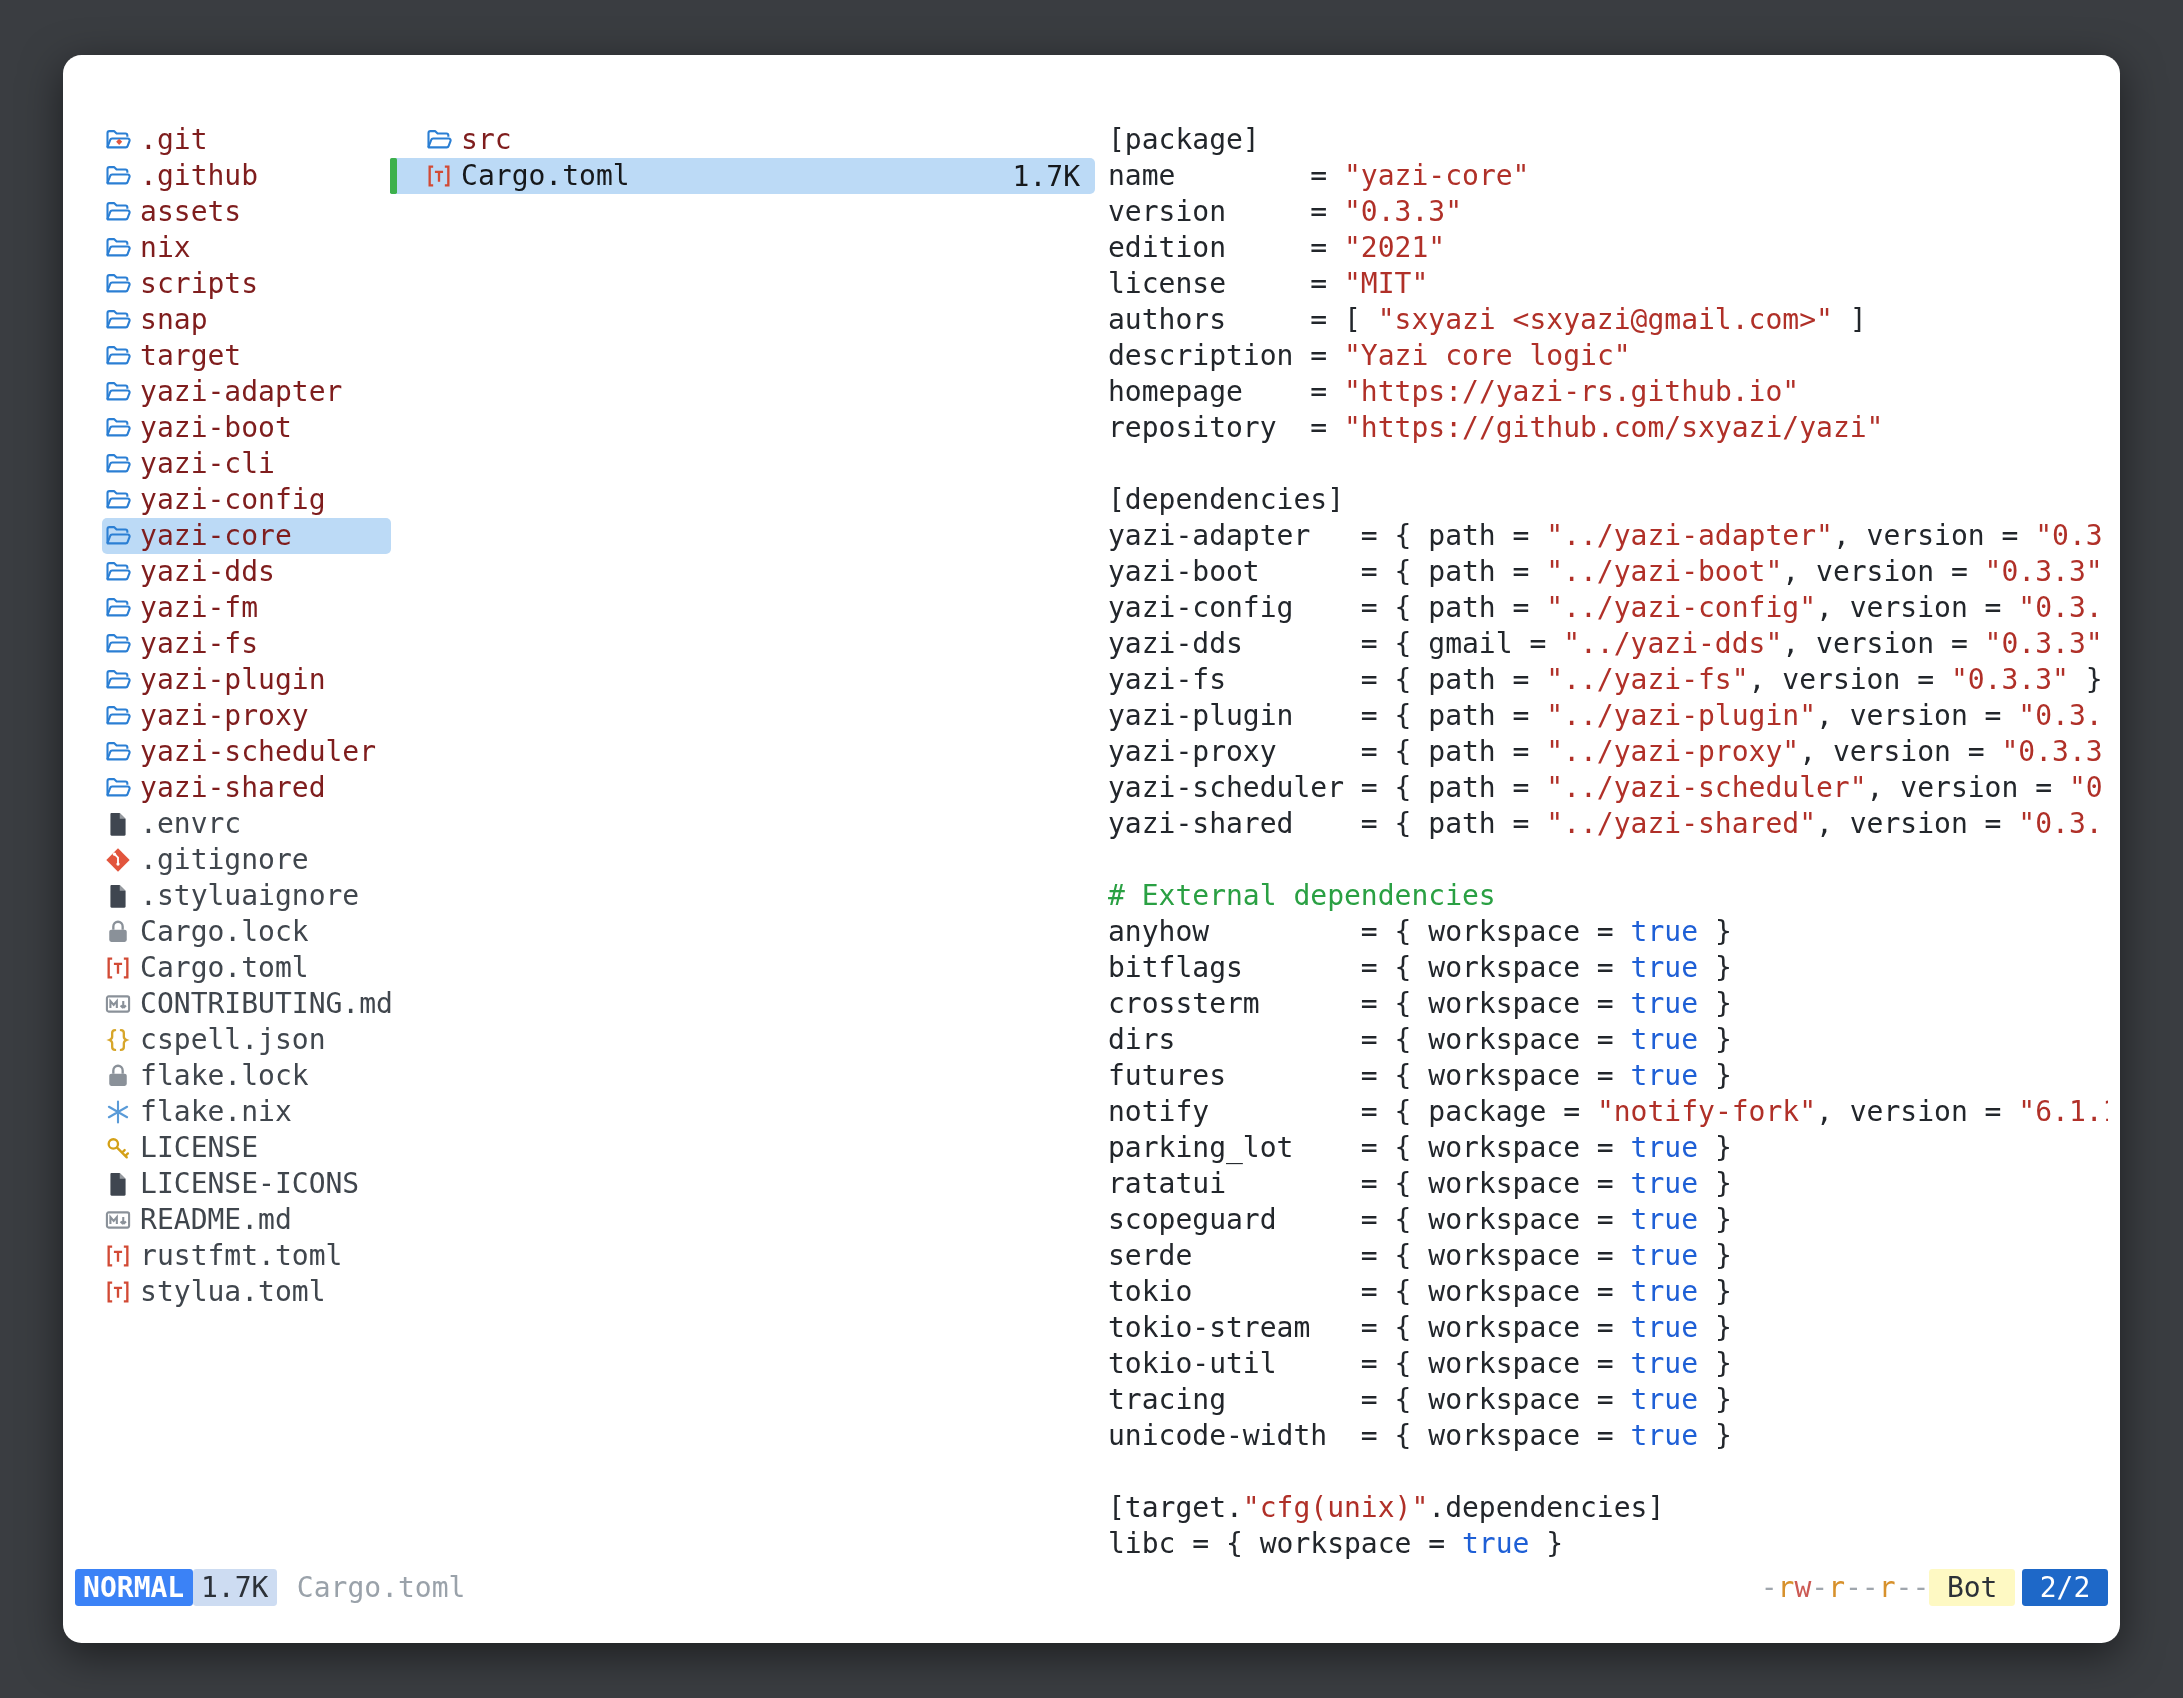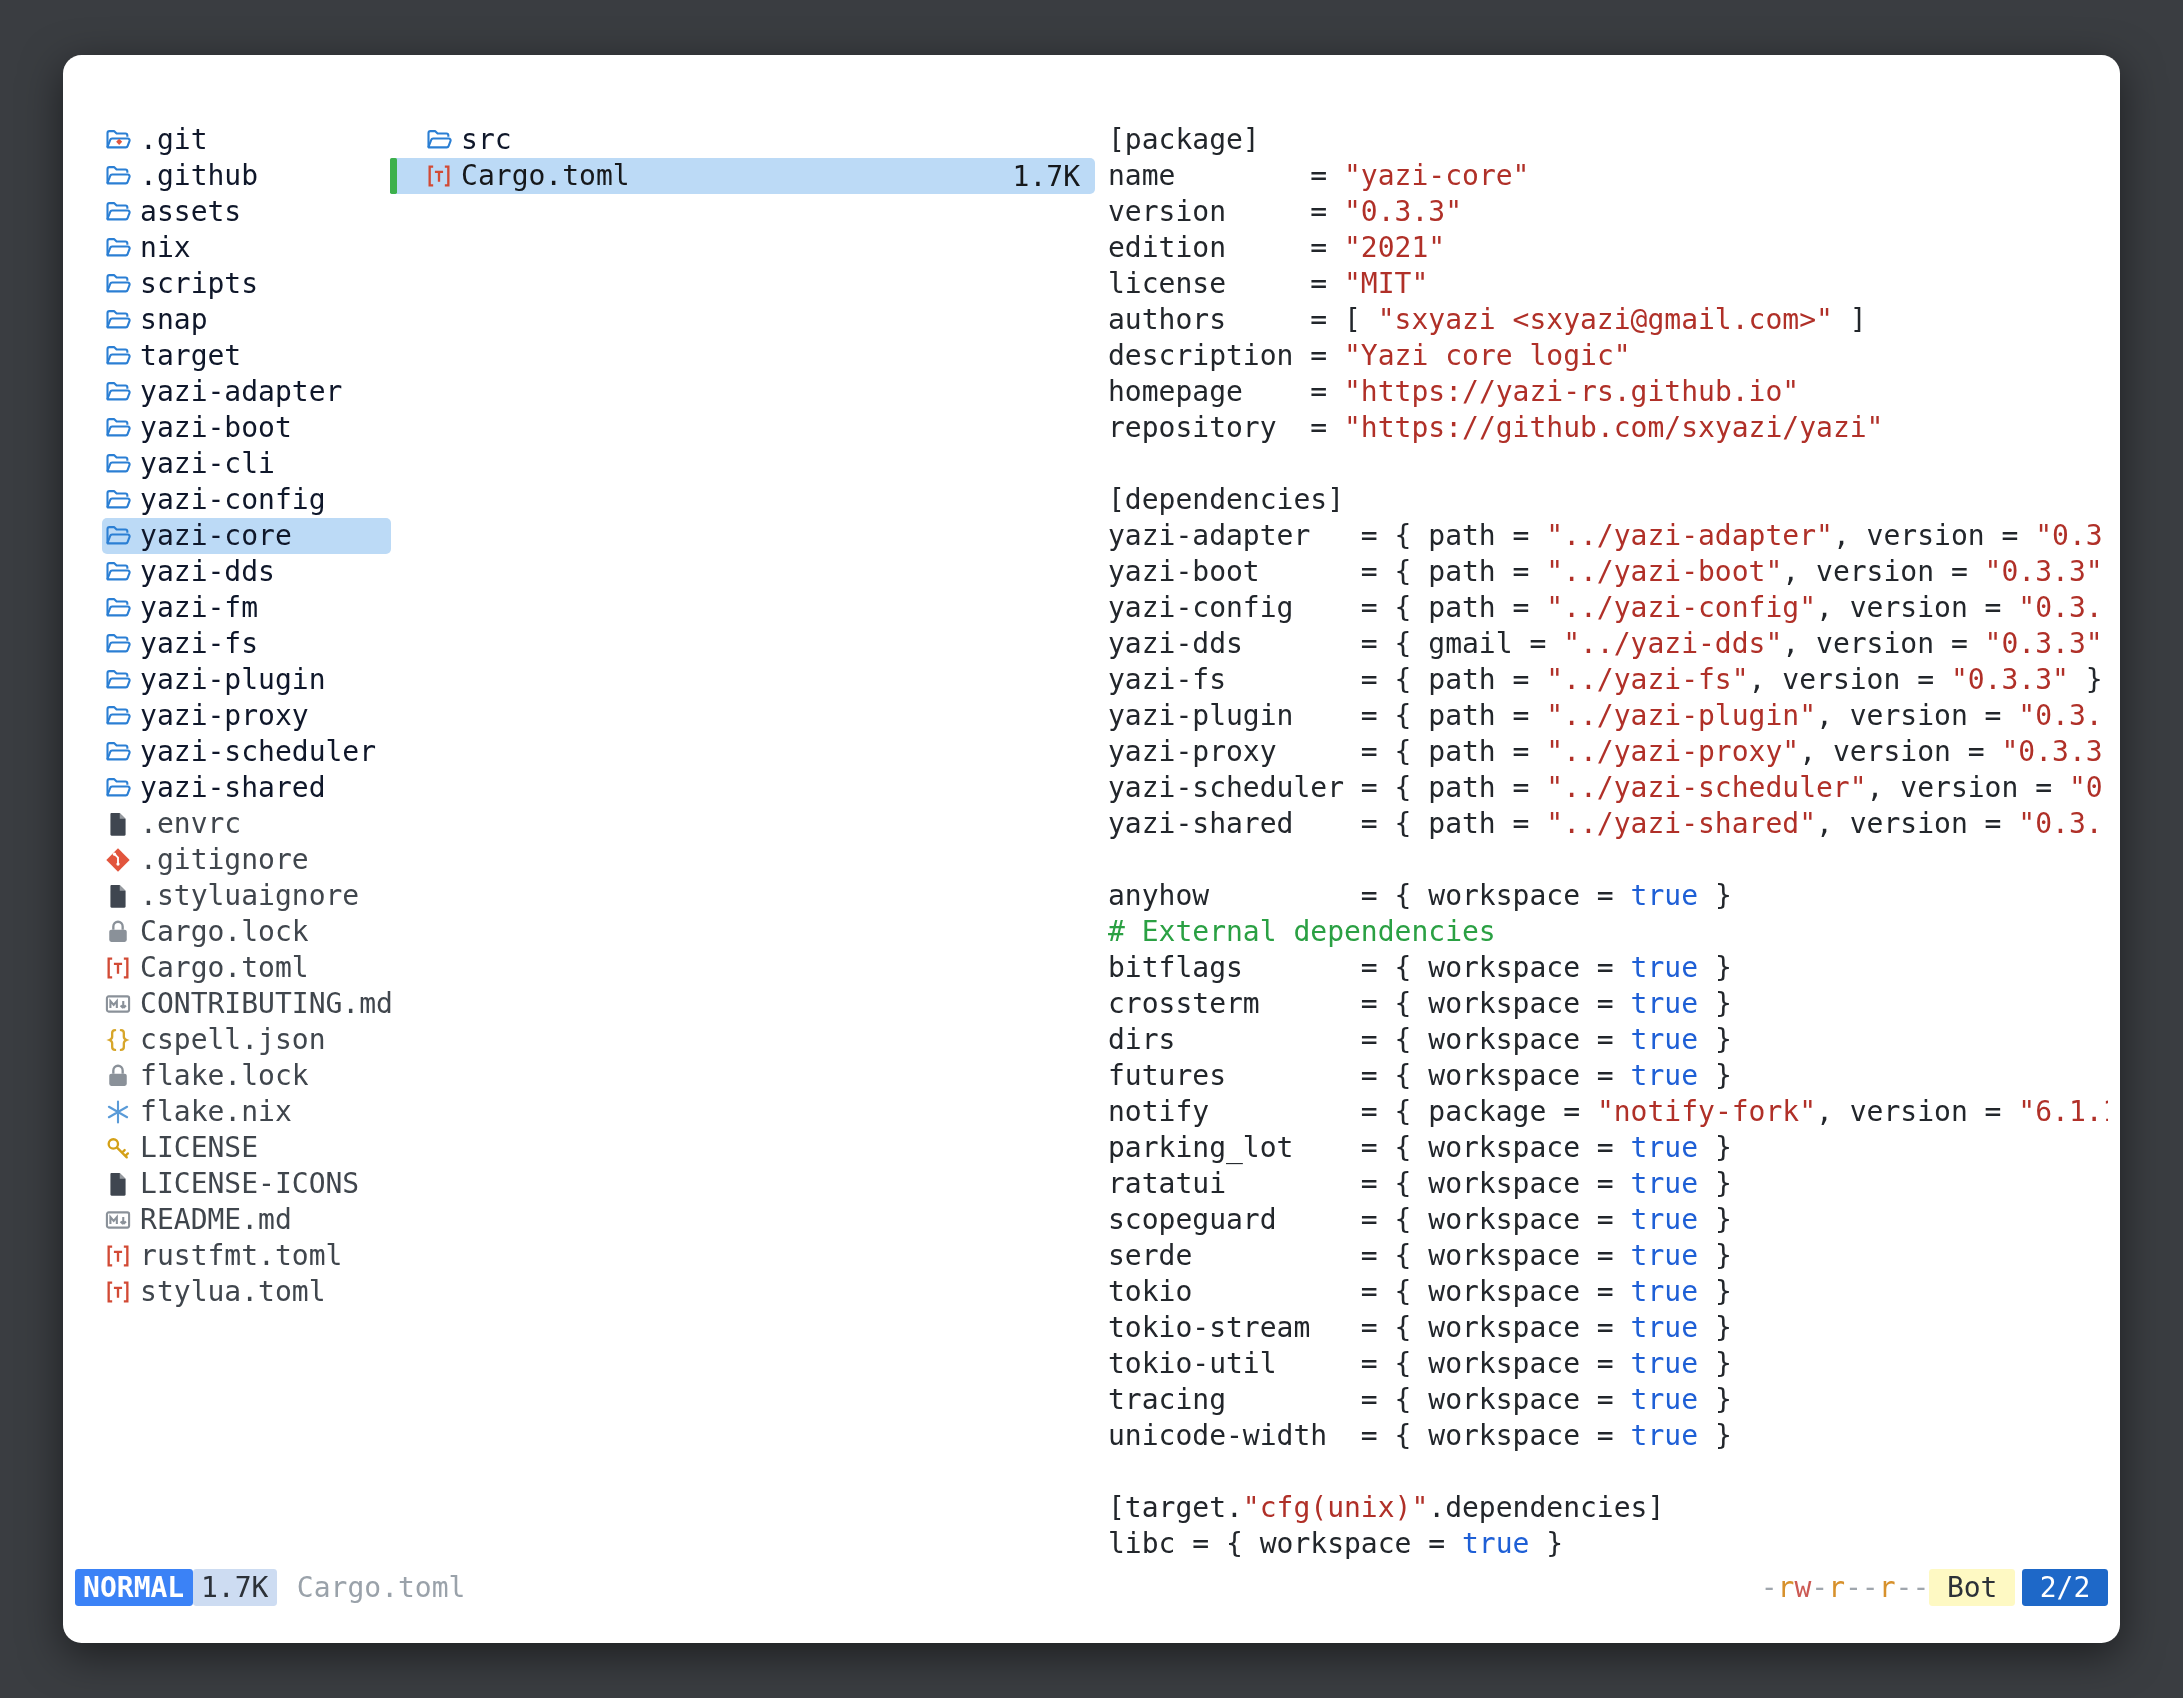--- a/index.html
+++ b/index.html
@@ -21,21 +21,21 @@
   .pane-current { left:327px; width:705px; }
   .pane-preview { left:1045px; width:1000px; overflow:hidden; }
 
   .row {
     height:36px; display:flex; align-items:center;
     border-radius:5px; white-space:pre; cursor:default;
   }
   .pane-parent .row { padding-left:1.7px; }
   .row.selected { background:#bcdaf6; }
   .row .label { line-height:36px; }
-  .row.dir .label { color:#0f172a; }
+  .row.dir .label { color:#7f1d1d; }
   .row.file .label { color:#40464d; }
   .pane-current .row.selected.file .label { color:#16181b; }
   .row .size { margin-left:auto; padding-right:15px; color:#16181b; }
 
   .marker { width:6.7px; height:36px; margin-right:28px; flex:0 0 auto; background:transparent; border-radius:1.7px; }
   .row.selected .marker { background:#3db04c; }
 
   .icon { width:28px; height:28px; flex:0 0 auto; margin-right:8.4px; display:inline-flex; align-items:center; justify-content:center; }
   .icon svg { width:100%; height:100%; }
   .icon-folder, .icon-folder-git { color:#2b7fd4; }
@@ -234,22 +234,22 @@
         <div class="pline"><span>yazi-adapter   = { path = </span><span class="tok-s">"../yazi-adapter"</span><span>, version = </span><span class="tok-s">"0.3</span></div>
         <div class="pline"><span>yazi-boot      = { path = </span><span class="tok-s">"../yazi-boot"</span><span>, version = </span><span class="tok-s">"0.3.3"</span></div>
         <div class="pline"><span>yazi-config    = { path = </span><span class="tok-s">"../yazi-config"</span><span>, version = </span><span class="tok-s">"0.3.</span></div>
         <div class="pline"><span>yazi-dds       = { gmail = </span><span class="tok-s">"../yazi-dds"</span><span>, version = </span><span class="tok-s">"0.3.3"</span></div>
         <div class="pline"><span>yazi-fs        = { path = </span><span class="tok-s">"../yazi-fs"</span><span>, version = </span><span class="tok-s">"0.3.3"</span><span> }</span></div>
         <div class="pline"><span>yazi-plugin    = { path = </span><span class="tok-s">"../yazi-plugin"</span><span>, version = </span><span class="tok-s">"0.3.</span></div>
         <div class="pline"><span>yazi-proxy     = { path = </span><span class="tok-s">"../yazi-proxy"</span><span>, version = </span><span class="tok-s">"0.3.3</span></div>
         <div class="pline"><span>yazi-scheduler = { path = </span><span class="tok-s">"../yazi-scheduler"</span><span>, version = </span><span class="tok-s">"0</span></div>
         <div class="pline"><span>yazi-shared    = { path = </span><span class="tok-s">"../yazi-shared"</span><span>, version = </span><span class="tok-s">"0.3.</span></div>
         <div class="pline">&nbsp;</div>
+        <div class="pline"><span class="tok-c"># External dependencies</span></div>
         <div class="pline"><span>anyhow         = { workspace = </span><span class="tok-b">true</span><span> }</span></div>
-        <div class="pline"><span class="tok-c"># External dependencies</span></div>
         <div class="pline"><span>bitflags       = { workspace = </span><span class="tok-b">true</span><span> }</span></div>
         <div class="pline"><span>crossterm      = { workspace = </span><span class="tok-b">true</span><span> }</span></div>
         <div class="pline"><span>dirs           = { workspace = </span><span class="tok-b">true</span><span> }</span></div>
         <div class="pline"><span>futures        = { workspace = </span><span class="tok-b">true</span><span> }</span></div>
         <div class="pline"><span>notify         = { package = </span><span class="tok-s">"notify-fork"</span><span>, version = </span><span class="tok-s">"6.1.1</span></div>
         <div class="pline"><span>parking_lot    = { workspace = </span><span class="tok-b">true</span><span> }</span></div>
         <div class="pline"><span>ratatui        = { workspace = </span><span class="tok-b">true</span><span> }</span></div>
         <div class="pline"><span>scopeguard     = { workspace = </span><span class="tok-b">true</span><span> }</span></div>
         <div class="pline"><span>serde          = { workspace = </span><span class="tok-b">true</span><span> }</span></div>
         <div class="pline"><span>tokio          = { workspace = </span><span class="tok-b">true</span><span> }</span></div>

